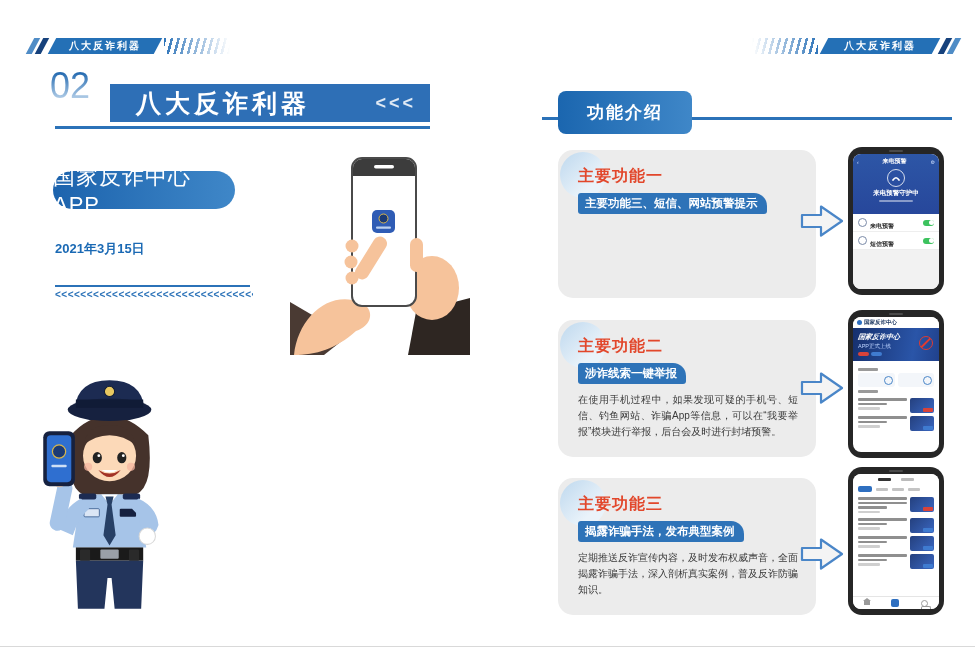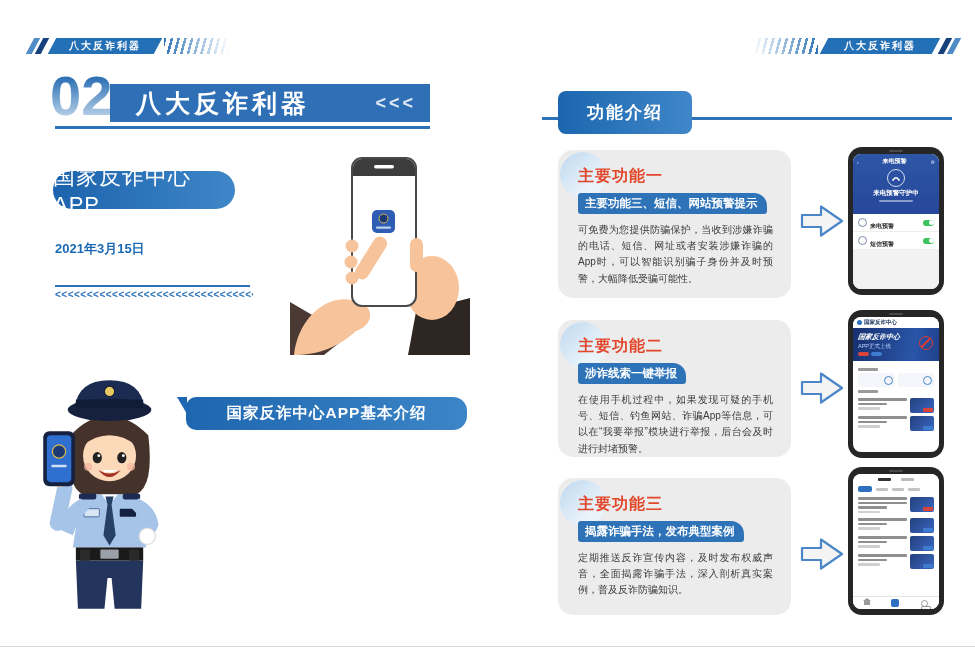--- a/index.html
+++ b/index.html
@@ -18,21 +18,21 @@
   .hdr-bar span{display:block;transform:skewX(28deg);color:#fff;font-size:10px;font-weight:bold;
                 letter-spacing:2px;line-height:16px;text-align:center;}
   .stripes{position:absolute;top:0;height:16px;
            background:repeating-linear-gradient(105deg,#2e74b9 0 2.5px,rgba(255,255,255,0) 2.5px 6.5px);}
   .stripes.fade-r{-webkit-mask-image:linear-gradient(to right,#000,transparent);
                   mask-image:linear-gradient(to right,#000,transparent);}
   .stripes.fade-l{-webkit-mask-image:linear-gradient(to left,#000,transparent);
                   mask-image:linear-gradient(to left,#000,transparent);}
 
   
-  .sec-number{left:50px;top:68px;font-size:56px;font-weight:700;line-height:1;
+  .sec-number{left:50px;top:68px;font-size:36px;font-weight:400;line-height:1;
               background:linear-gradient(180deg,#1e66ae 10%,#c6dbef 95%);
               -webkit-background-clip:text;background-clip:text;color:transparent;}
   .sec-bar{left:110px;top:84px;width:320px;height:38px;background:#2e6fb6;
            display:flex;align-items:center;justify-content:space-between;padding:0 14px 0 26px;box-sizing:border-box;}
   .sec-bar .t{color:#fff;font-size:25px;font-weight:bold;font-family:"Liberation Serif",serif;letter-spacing:4px;}
   .sec-bar .c{color:rgba(255,255,255,.85);font-size:18px;font-weight:bold;letter-spacing:3px;}
   .sec-underline{left:55px;top:126px;width:375px;height:3px;background:#2b72b8;}
 
   
   .app-pill{left:53px;top:171px;width:182px;height:38px;border-radius:20px;
@@ -61,21 +61,21 @@
                 text-align:justify;text-indent:2em;}
 
   
   .fn-underline{left:542px;top:117px;width:410px;height:2.5px;background:#2b72b8;}
   .fn-title{left:558px;top:91px;width:134px;height:43px;border-radius:8px;
             background:linear-gradient(90deg,#1b66af,#3f87c8);
             display:flex;align-items:center;justify-content:center;z-index:2;}
   .fn-title span{color:#fff;font-size:17px;font-weight:bold;letter-spacing:2px;}
 
   
-  .card{left:558px;width:233px;background:#ececec;border-radius:15px;box-sizing:border-box;
+  .card{left:558px;width:258px;background:#ececec;border-radius:15px;box-sizing:border-box;
         padding:14px 18px 0 20px;overflow:hidden;}
   .card .decor{position:absolute;left:2px;top:2px;width:46px;height:46px;border-radius:50%;
         background:linear-gradient(135deg,#bed8ee,#eaf3fa 70%);}
   .card h3{position:relative;margin:2px 0 6px 0;font-size:16px;color:#e2472b;letter-spacing:1px;}
   .card .badge{position:relative;display:inline-block;background:#2e73b8;color:#fff;
         font-size:11.5px;font-weight:bold;padding:3px 9px 3px 7px;border-radius:3px 13px 3px 3px;}
   .card .bodytext{position:relative;margin-top:8px;font-size:10px;line-height:1.62;color:#3b3b3b;text-align:justify;}
   #card1{top:150px;height:148px;}
   #card2{top:320px;height:137px;}
   #card3{top:478px;height:137px;}
@@ -253,36 +253,32 @@
     <rect x="25" y="91" width="15" height="2.5" rx="1" fill="#cfe0f5"></rect>
     <path d="M110 124 Q128 132 130 150 Q126 164 112 160 Q114 142 104 134 Z" fill="#a6c4e8"></path>
     <circle cx="119" cy="161" r="8" fill="#ffffff" stroke="#d8d8d8" stroke-width="1"></circle>
     <rect x="49" y="172" width="66" height="13" fill="#1a1a1a"></rect>
     <rect x="73" y="174" width="18" height="9" rx="1" fill="#9aa0a8"></rect>
     <rect x="53" y="174" width="10" height="11" rx="1" fill="#2a2a2a"></rect>
     <rect x="101" y="174" width="10" height="11" rx="1" fill="#2a2a2a"></rect>
     <path d="M49 185 L115 185 L113 232 L87 232 L84 202 L80 202 L77 232 L51 232 Z" fill="#23355c"></path>
   </svg>
 
-  <div class="abs intro-head">
-    <span>国家反诈中心APP基本介绍</span>
-  </div>
 
   <div class="abs page-num" style="left:214px;">—15—</div>
 
   <div class="abs fn-underline"></div>
   <div class="abs fn-title">
     <span>功能介绍</span>
   </div>
 
   <div id="card1" class="abs card">
     <span class="decor"></span>
     <h3>主要功能一</h3>
     <span class="badge">主要功能三、短信、网站预警提示</span>
-    <div class="bodytext">可免费为您提供防骗保护，当收到涉嫌诈骗的电话、短信、网址或者安装涉嫌诈骗的App时，可以智能识别骗子身份并及时预警，大幅降低受骗可能性。</div>
   </div>
 
   <div id="card2" class="abs card">
     <span class="decor"></span>
     <h3>主要功能二</h3>
     <span class="badge">涉诈线索一键举报</span>
     <div class="bodytext">在使用手机过程中，如果发现可疑的手机号、短信、钓鱼网站、诈骗App等信息，可以在“我要举报”模块进行举报，后台会及时进行封堵预警。</div>
   </div>
 
   <div id="card3" class="abs card">

